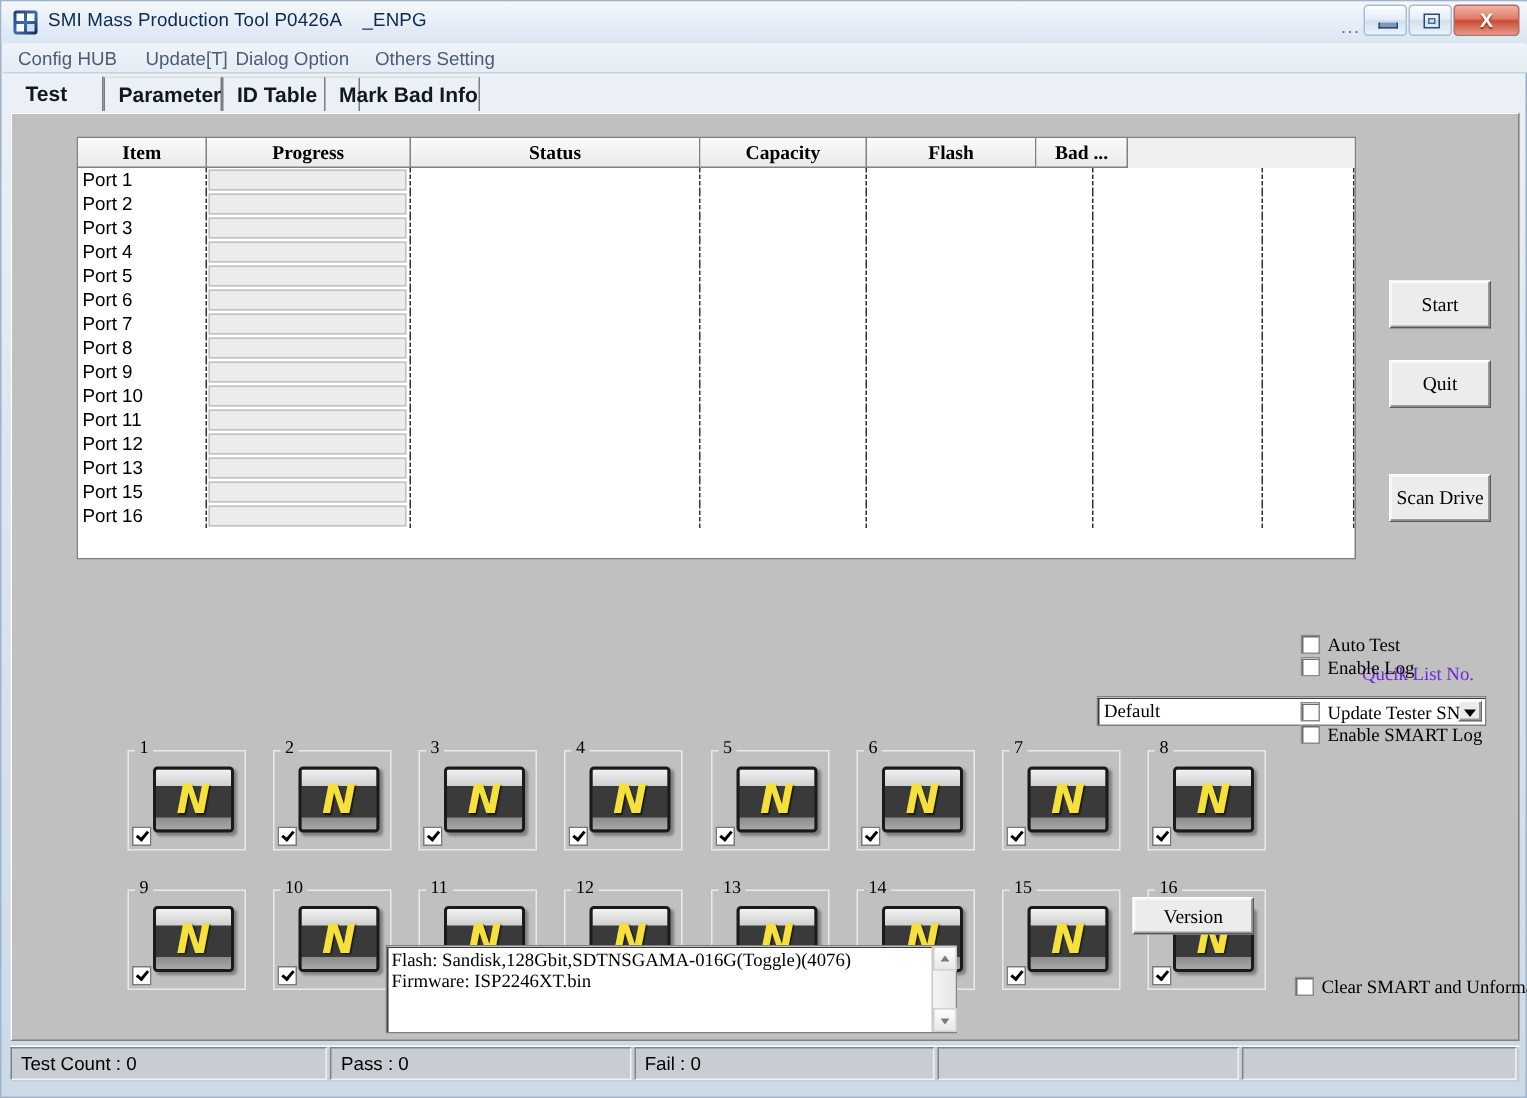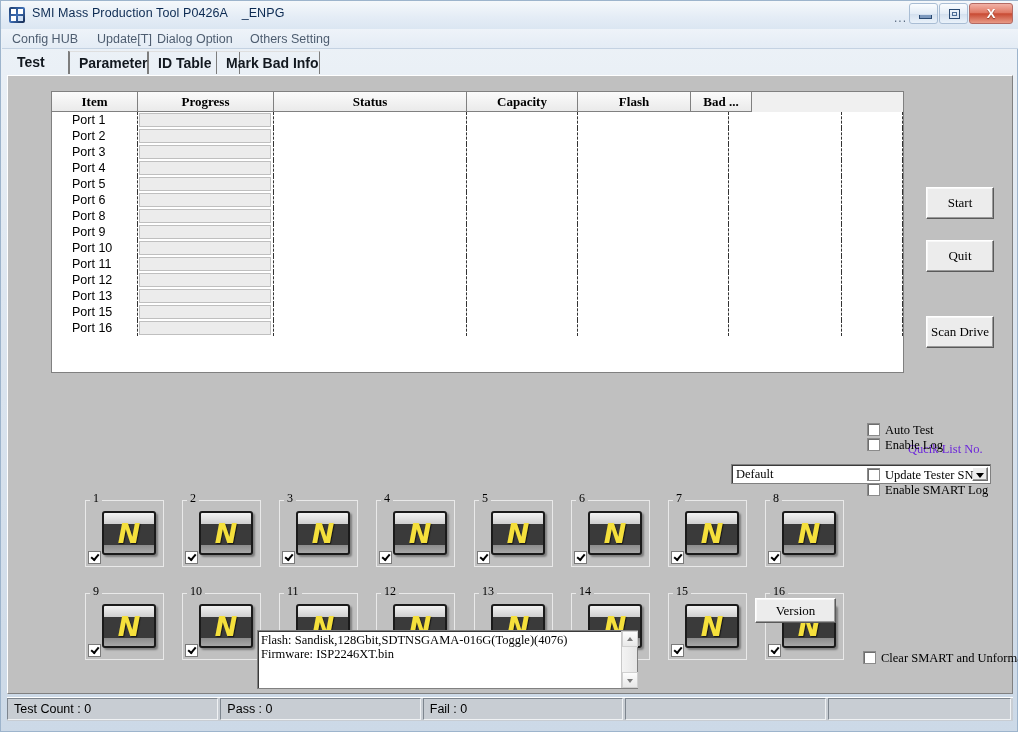--- a/index.html
+++ b/index.html
@@ -88,21 +88,21 @@
   }
   .gh{
     height:20px;line-height:19px;text-align:center;font-size:13px;font-weight:bold;color:#000;
     border-right:1px solid #808080;border-bottom:1px solid #808080;
     background:linear-gradient(180deg,#fbfbfb 0%,#eaeaea 100%);
     box-sizing:border-box;overflow:hidden;white-space:nowrap;font-family:"Liberation Serif",serif;
   }
   .grid-body{position:absolute;left:0;top:20px;width:100%;height:261px;overflow:hidden;}
   .grow{height:16px;display:flex;}
   .cell-item{
-    width:86px;box-sizing:border-box;padding-left:20px;font-size:12.5px;line-height:16px;
+    width:86px;box-sizing:border-box;padding-left:3px;font-size:12.5px;line-height:16px;
     color:#000;border-right:1px dashed #333;white-space:nowrap;
   }
   .cell-prog{
     width:136px;box-sizing:border-box;border-right:1px dashed #333;padding:1px 2px 1px 1px;
   }
   .prog-inner{height:14px;background:#ececec;border:1px solid #bfbfbf;box-sizing:border-box;}
   .cell-status{width:193px;box-sizing:border-box;border-right:1px dashed #333;}
   .cell-cap{width:111px;box-sizing:border-box;border-right:1px dashed #333;}
   .cell-ser{width:151px;box-sizing:border-box;border-right:1px dashed #333;}
   .cell-flash{width:113px;box-sizing:border-box;border-right:1px dashed #333;}
@@ -320,20 +320,31 @@
             <div class="cell-prog">
               <div class="prog-inner"></div>
             </div>
             <div class="cell-status"></div>
             <div class="cell-cap"></div>
             <div class="cell-ser"></div>
             <div class="cell-flash"></div>
             <div class="cell-bad"></div>
           </div>
           <div class="grow">
+            <div class="cell-item">Port 7</div>
+            <div class="cell-prog">
+              <div class="prog-inner"></div>
+            </div>
+            <div class="cell-status"></div>
+            <div class="cell-cap"></div>
+            <div class="cell-ser"></div>
+            <div class="cell-flash"></div>
+            <div class="cell-bad"></div>
+          </div>
+          <div class="grow">
             <div class="cell-item">Port 8</div>
             <div class="cell-prog">
               <div class="prog-inner"></div>
             </div>
             <div class="cell-status"></div>
             <div class="cell-cap"></div>
             <div class="cell-ser"></div>
             <div class="cell-flash"></div>
             <div class="cell-bad"></div>
           </div>

